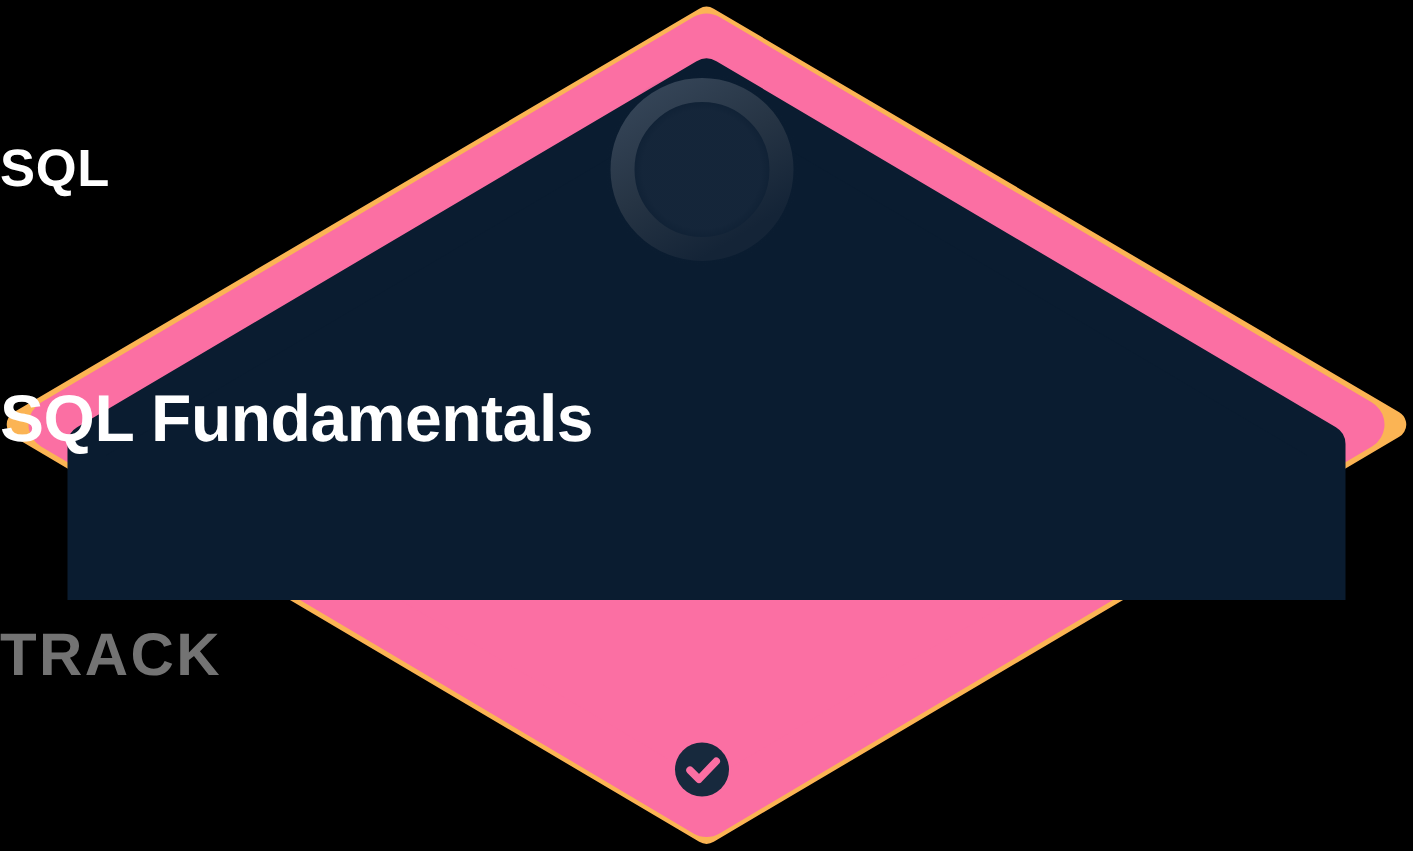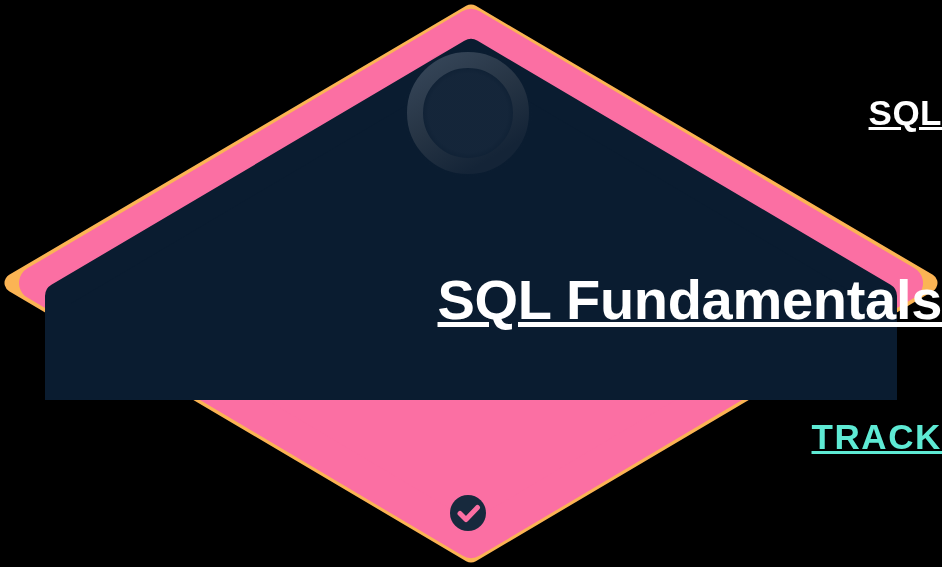--- a/index.html
+++ b/index.html
@@ -25,46 +25,45 @@
     top: 0;
     width: 942px;
     height: 567px;
     display: block;
   }
   
   .overlay {
     position: absolute;
     left: 0;
     width: 942px;
-    text-align: right;
+    text-align: left;
     pointer-events: none;
-    text-decoration: underline;
   }
   #sql-chip-label {
     top: 93px;
     font-size: 35px;
     font-weight: 700;
     letter-spacing: 0.5px;
     color: #ffffff;
     line-height: 40px;
   }
   #track-title {
-    top: 272px;
-    font-size: 56px;
+    top: 252px;
+    font-size: 44px;
     font-weight: 700;
     letter-spacing: -0.3px;
     color: #ffffff;
     line-height: 56px;
   }
   #status-text {
     top: 420px;
-    font-size: 35px;
+    font-size: 40px;
     font-weight: 700;
     letter-spacing: 1.6px;
-    color: #5eead4;
+    color: #737373;
     line-height: 34px;
   }
   #status-text .status-line {
     display: block;
   }
 </style>
 </head>
 <body>
 
 <div id="badge-stage">

